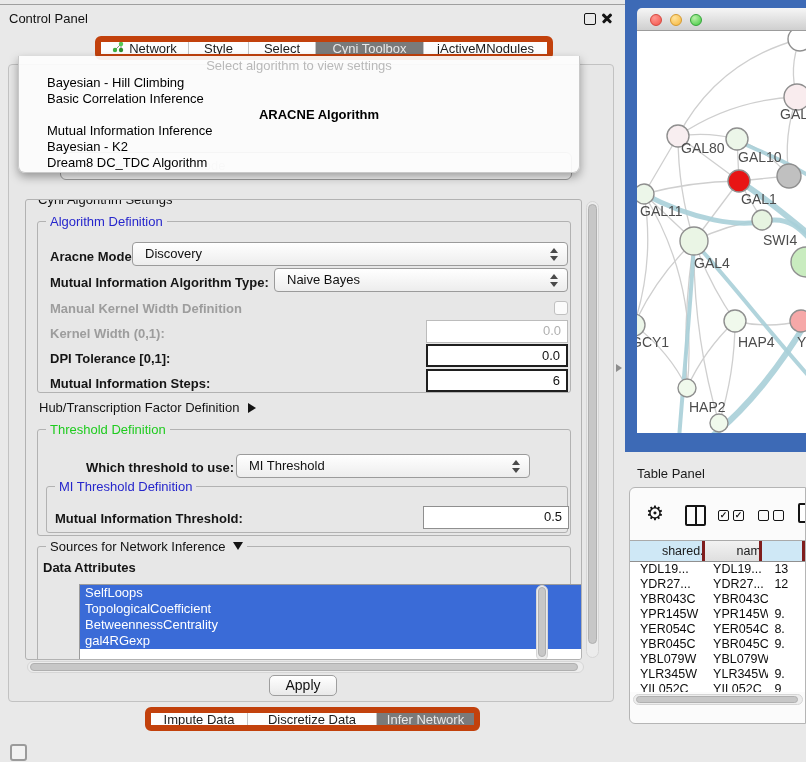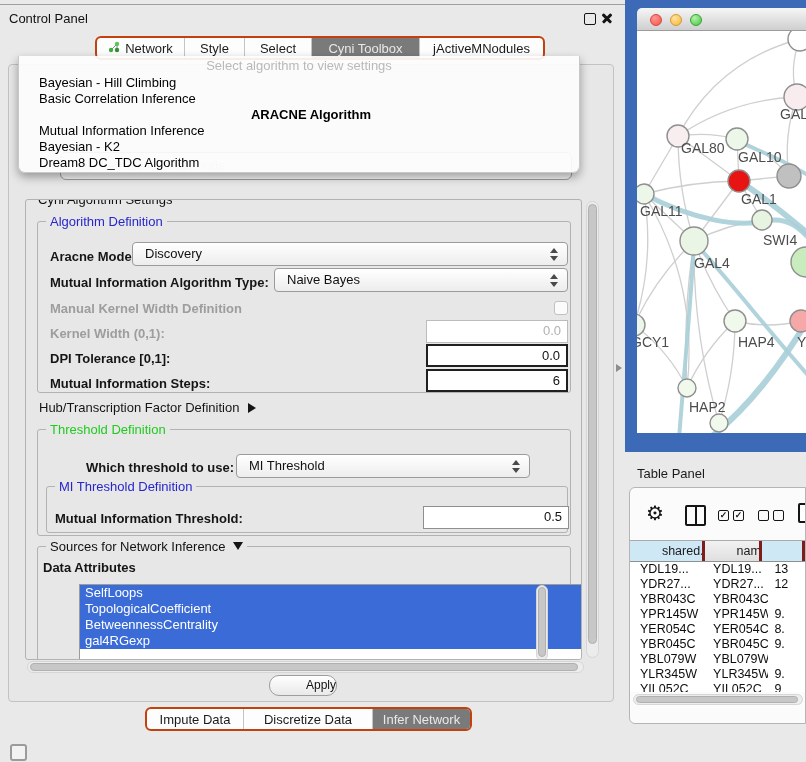--- a/index.html
+++ b/index.html
@@ -6,31 +6,31 @@
   #page{position:relative;width:806px;height:762px;background:#e9e9e9;overflow:hidden;}
 
   
   .cp-topline{position:absolute;left:0;top:4px;width:630px;height:1px;background:#9f9f9f;}
   .cp-title{position:absolute;left:9px;top:11px;font-size:13px;color:#111;}
   .win-float{position:absolute;left:584px;top:13px;width:10px;height:10px;border:1.5px solid #141414;border-radius:2px;}
   .win-close{position:absolute;left:601px;top:12px;width:12px;height:12px;}
   .win-close:before,.win-close:after{content:"";position:absolute;left:0;top:5px;width:12px;height:2.6px;background:#141414;border-radius:1px;}
   .win-close:before{transform:rotate(45deg);} .win-close:after{transform:rotate(-45deg);}
 
-  .tabbar{position:absolute;display:flex;background:#fdfdfd;border:2px solid #c2410c;border-radius:6px;overflow:hidden;height:24px;box-sizing:border-box;}
+  .tabbar{position:absolute;display:flex;background:#fdfdfd;border:6px solid #c2410c;border-radius:6px;overflow:hidden;height:24px;box-sizing:border-box;}
   .tabseg{font-size:13px;color:#1b1b1b;border-right:1px solid #c4c4c4;box-sizing:border-box;display:flex;align-items:center;justify-content:center;gap:5px;white-space:nowrap;}
   .tabseg:last-child{border-right:none;}
   .tabseg.sel{background:#7a7a7a;color:#e9e9e9;}
 
   .cp-content{position:absolute;left:8px;top:64px;width:606px;height:638px;background:#e7e7e7;border:1px solid #c2c2c2;border-radius:4px;box-sizing:border-box;}
 
   
   .dd{position:absolute;left:18px;top:56px;width:560px;height:116px;background:rgba(253,253,253,0.92);border:1px solid #c9c9c9;border-top:none;border-radius:0 0 7px 7px;box-shadow:0 4px 10px rgba(0,0,0,0.35);z-index:50;}
   .dd-prompt{position:absolute;left:0;top:2px;width:100%;text-align:center;font-size:13px;color:#b9b9b9;}
-  .dd-item{position:absolute;left:4px;width:100%;height:16px;line-height:16px;font-size:13px;color:#000;padding-left:16px;box-sizing:border-box;white-space:nowrap;}
+  .dd-item{position:absolute;left:12px;width:100%;height:16px;line-height:16px;font-size:13px;color:#000;padding-left:16px;box-sizing:border-box;white-space:nowrap;}
   .dd-item.hot{font-weight:bold;}
 
   .combo-ghost{position:absolute;left:60px;top:152px;width:512px;height:28px;background:#f3f3f3;border:1px solid #9c9c9c;border-radius:6px;z-index:5;box-sizing:border-box;}
   .combo-ghost span{position:absolute;left:12px;top:5px;font-size:13px;color:#bfbfbf;white-space:nowrap;}
 
   
   .group{position:absolute;border:1px solid #b2b2b2;border-radius:3px;box-sizing:border-box;}
   .gtitle{position:absolute;top:-8px;left:8px;background:#e7e7e7;padding:0 4px;font-size:13px;line-height:15px;white-space:nowrap;color:#111;}
   .gtitle.blue{color:#2626cc;} .gtitle.green{color:#1ecb1e;}
   .lbl{position:absolute;font-size:13px;font-weight:bold;color:#151515;white-space:nowrap;}
@@ -48,21 +48,21 @@
   .tri-r{display:inline-block;width:0;height:0;border-top:5.5px solid transparent;border-bottom:5.5px solid transparent;border-left:8px solid #141414;margin-left:9px;vertical-align:-1px;}
   .tri-d{display:inline-block;width:0;height:0;border-left:5.5px solid transparent;border-right:5.5px solid transparent;border-top:8px solid #141414;margin-left:7px;vertical-align:1px;}
 
   .attr-list{position:absolute;background:#fff;border:1px solid #9b9b9b;overflow:hidden;box-sizing:border-box;}
   .attr-item{height:16px;line-height:16px;background:#3a6bd7;color:#fff;font-size:13px;padding-left:5px;white-space:nowrap;}
 
   .sb-v{position:absolute;background:#ececec;border:1px solid #d6d6d6;border-radius:7px;box-sizing:border-box;}
   .sb-h{position:absolute;background:#ededed;border:1px solid #d6d6d6;border-radius:7px;box-sizing:border-box;}
   .sb-thumb{position:absolute;background:#c7c7c7;border:1px solid #b0b0b0;border-radius:6px;box-sizing:border-box;}
 
-  .btn{position:absolute;background:linear-gradient(#ffffff,#e9e9e9);border:1px solid #9e9e9e;border-radius:10px;font-size:12px;color:#111;text-align:right;line-height:19px;box-sizing:border-box;}
+  .btn{position:absolute;background:linear-gradient(#ffffff,#e9e9e9);border:1px solid #9e9e9e;border-radius:5px;font-size:14px;color:#111;text-align:center;line-height:19px;box-sizing:border-box;}
 
   .divider-arrow{position:absolute;left:616px;top:364px;width:0;height:0;border-top:4px solid transparent;border-bottom:4px solid transparent;border-left:6px solid #8d8d8d;}
   .mini-square{position:absolute;left:10px;top:744px;width:17px;height:17px;border:2px solid #9b9b9b;border-radius:3px;background:#f2f2f2;box-sizing:border-box;}
 
   
   .net-frame{position:absolute;left:625px;top:0;width:181px;height:452px;background:#3d6ab6;}
   .net-titlebar{position:absolute;left:637px;top:8px;width:169px;height:23px;background:linear-gradient(#f6f6f6,#cfcfcf);border-bottom:1px solid #9c9c9c;border-radius:5px 0 0 0;box-sizing:border-box;}
   .tl{position:absolute;top:5.5px;width:12px;height:12px;border-radius:50%;box-sizing:border-box;}
   .tl.r{left:13px;background:radial-gradient(circle at 35% 30%,#ff9790,#f2534a);border:1px solid #d6473e;}
   .tl.y{left:33px;background:radial-gradient(circle at 35% 30%,#ffe39a,#f6b53c);border:1px solid #d49a30;}

